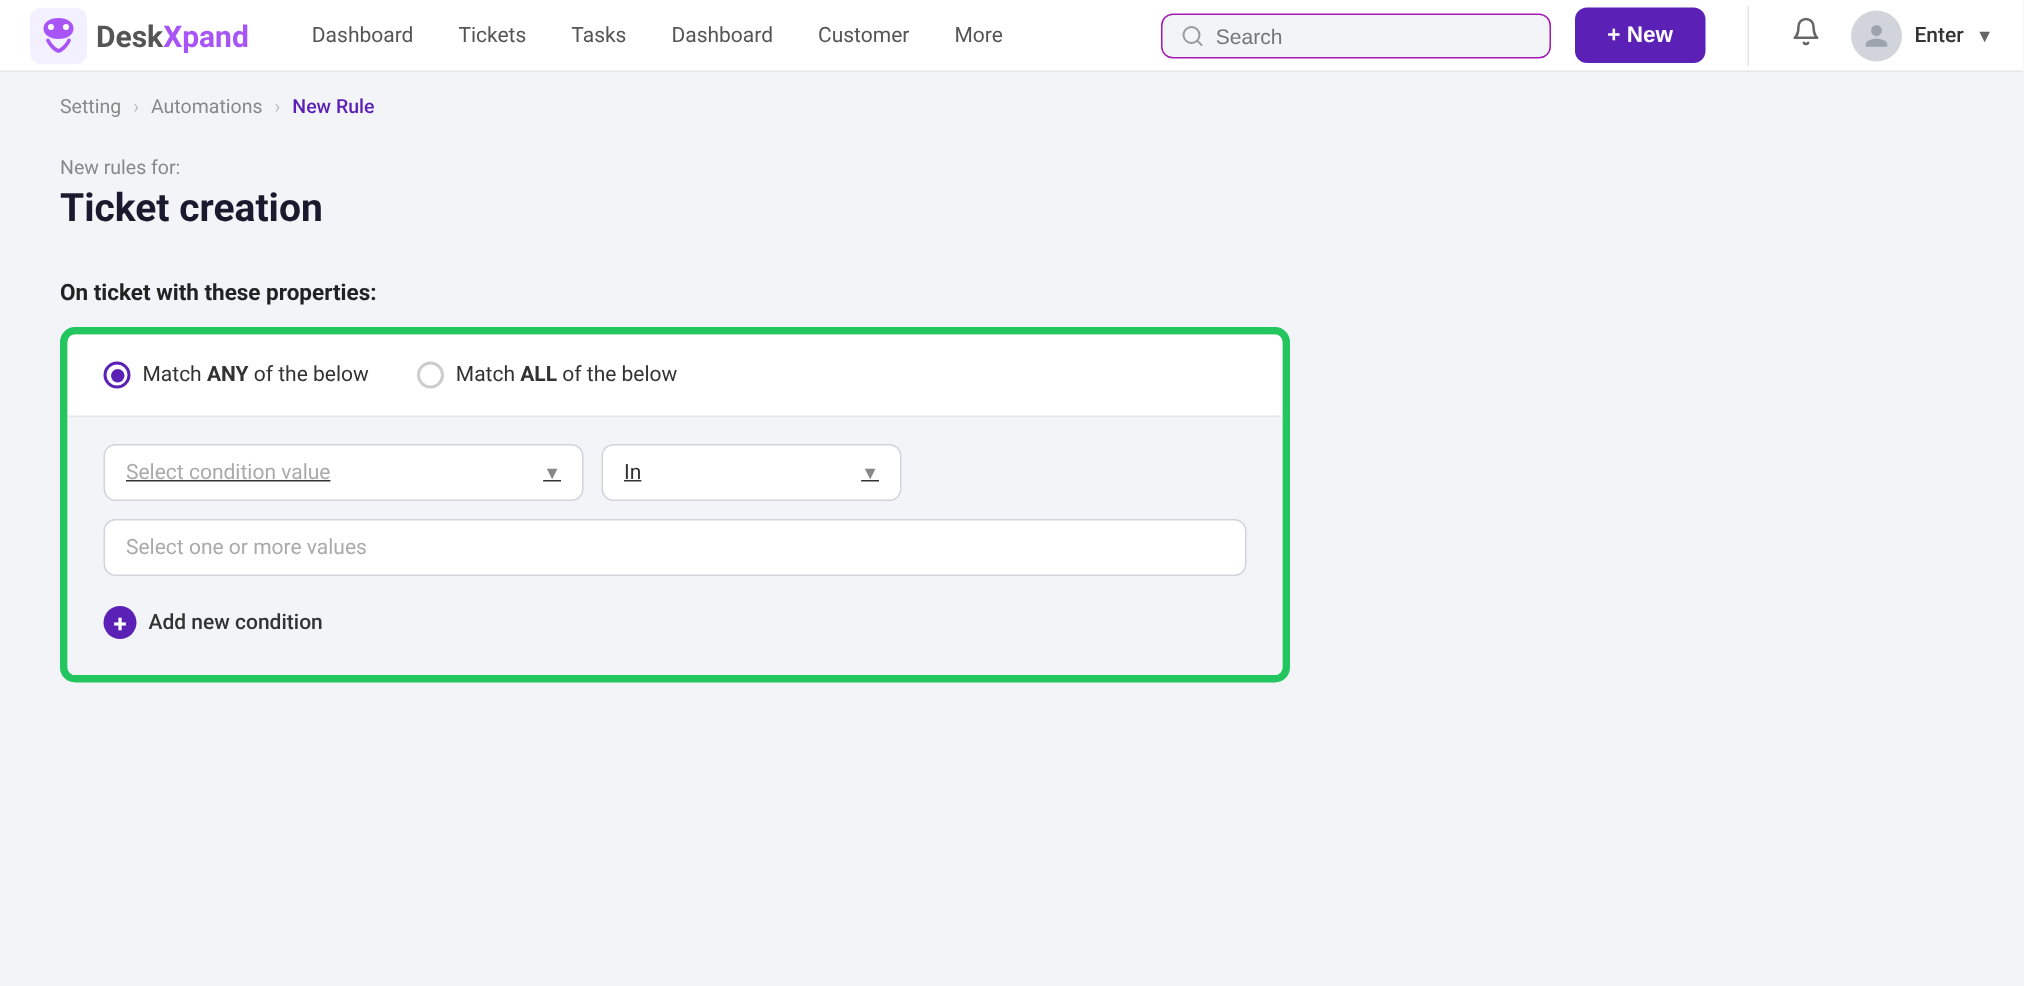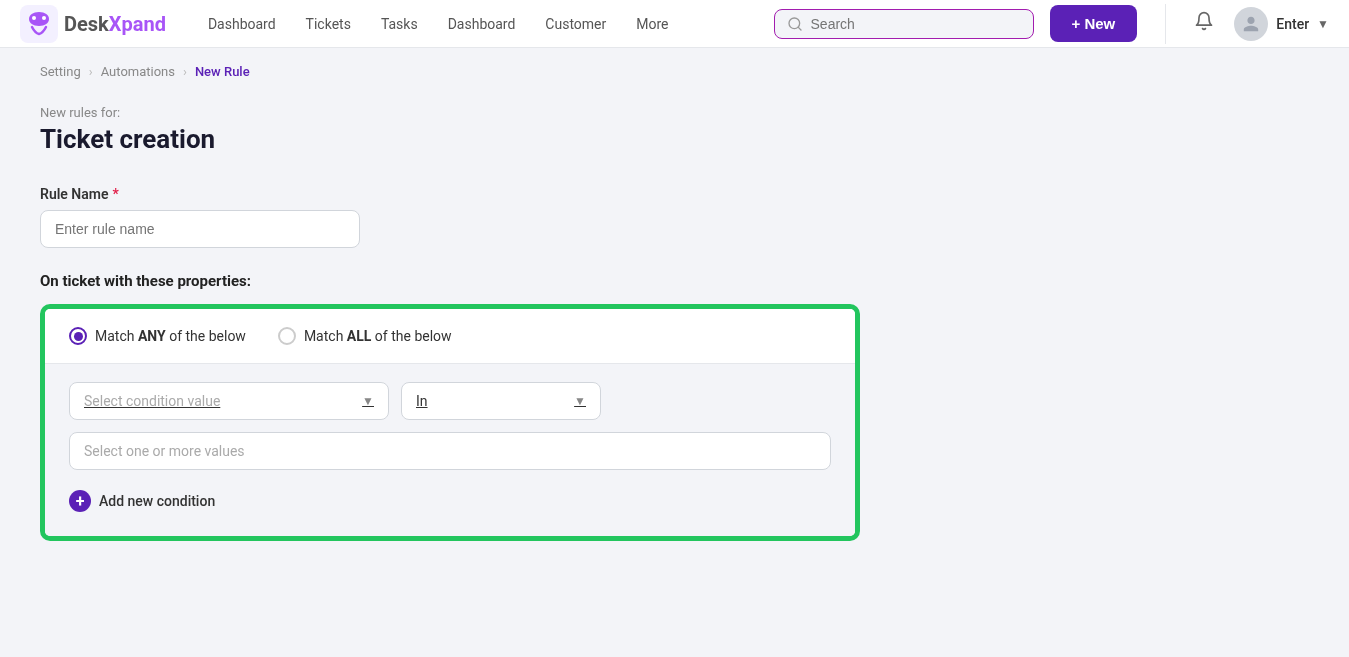--- a/index.html
+++ b/index.html
@@ -346,27 +346,20 @@
   <span class="breadcrumb-sep">›</span>
   <span class="breadcrumb-item">Automations</span>
   <span class="breadcrumb-sep">›</span>
   <span class="breadcrumb-active">New Rule</span>
 </div>
 
 <div class="main-content">
   <div class="rule-for-label">New rules for:</div>
   <h1 class="page-title">Ticket creation</h1>
 
-  <div class="form-section">
-    <div class="field-label">
-      <span>Rule Name</span>
-      <span class="required">*</span>
-    </div>
-    <input class="rule-name-input" type="text" placeholder="Enter rule name" style="">
-  </div>
 
   <div class="form-section">
     <div class="properties-label">On ticket with these properties:</div>
 
     <div class="conditions-card">
 
       <div class="match-row">
         <label class="radio-option">
           <div class="radio-circle checked"></div>
           <span>

